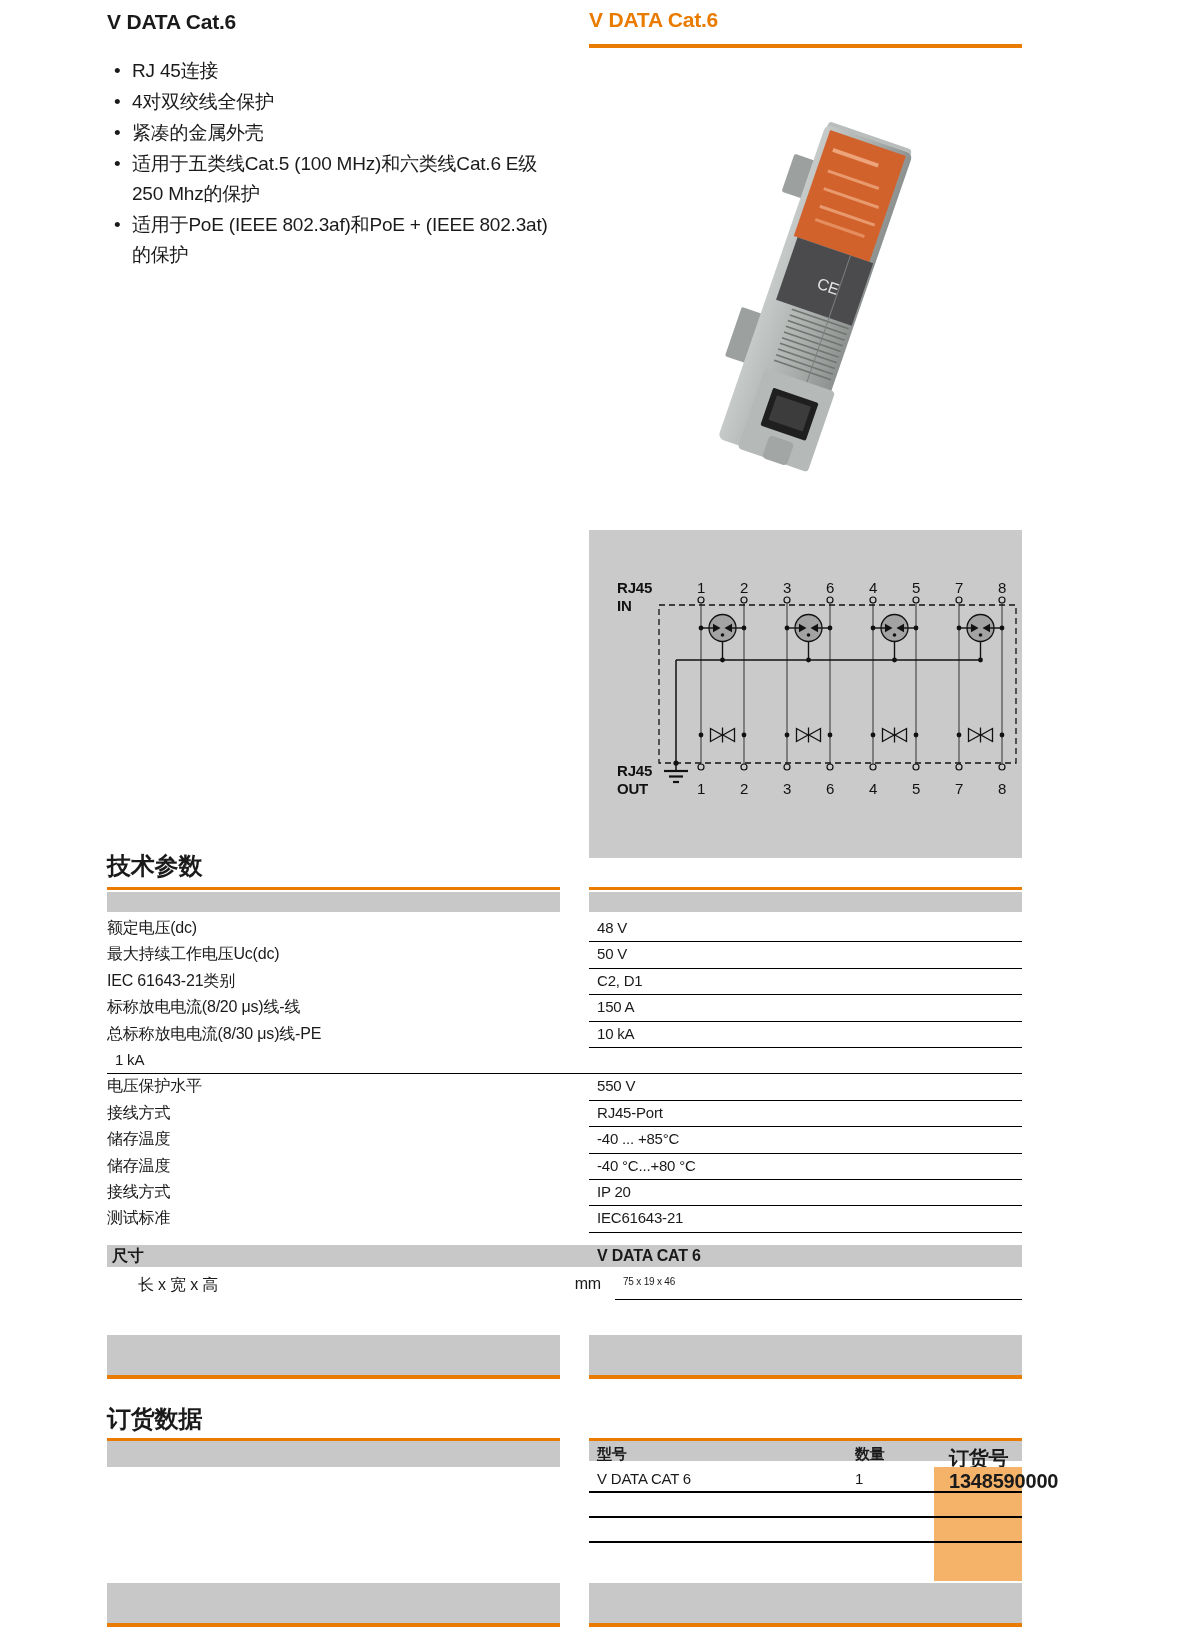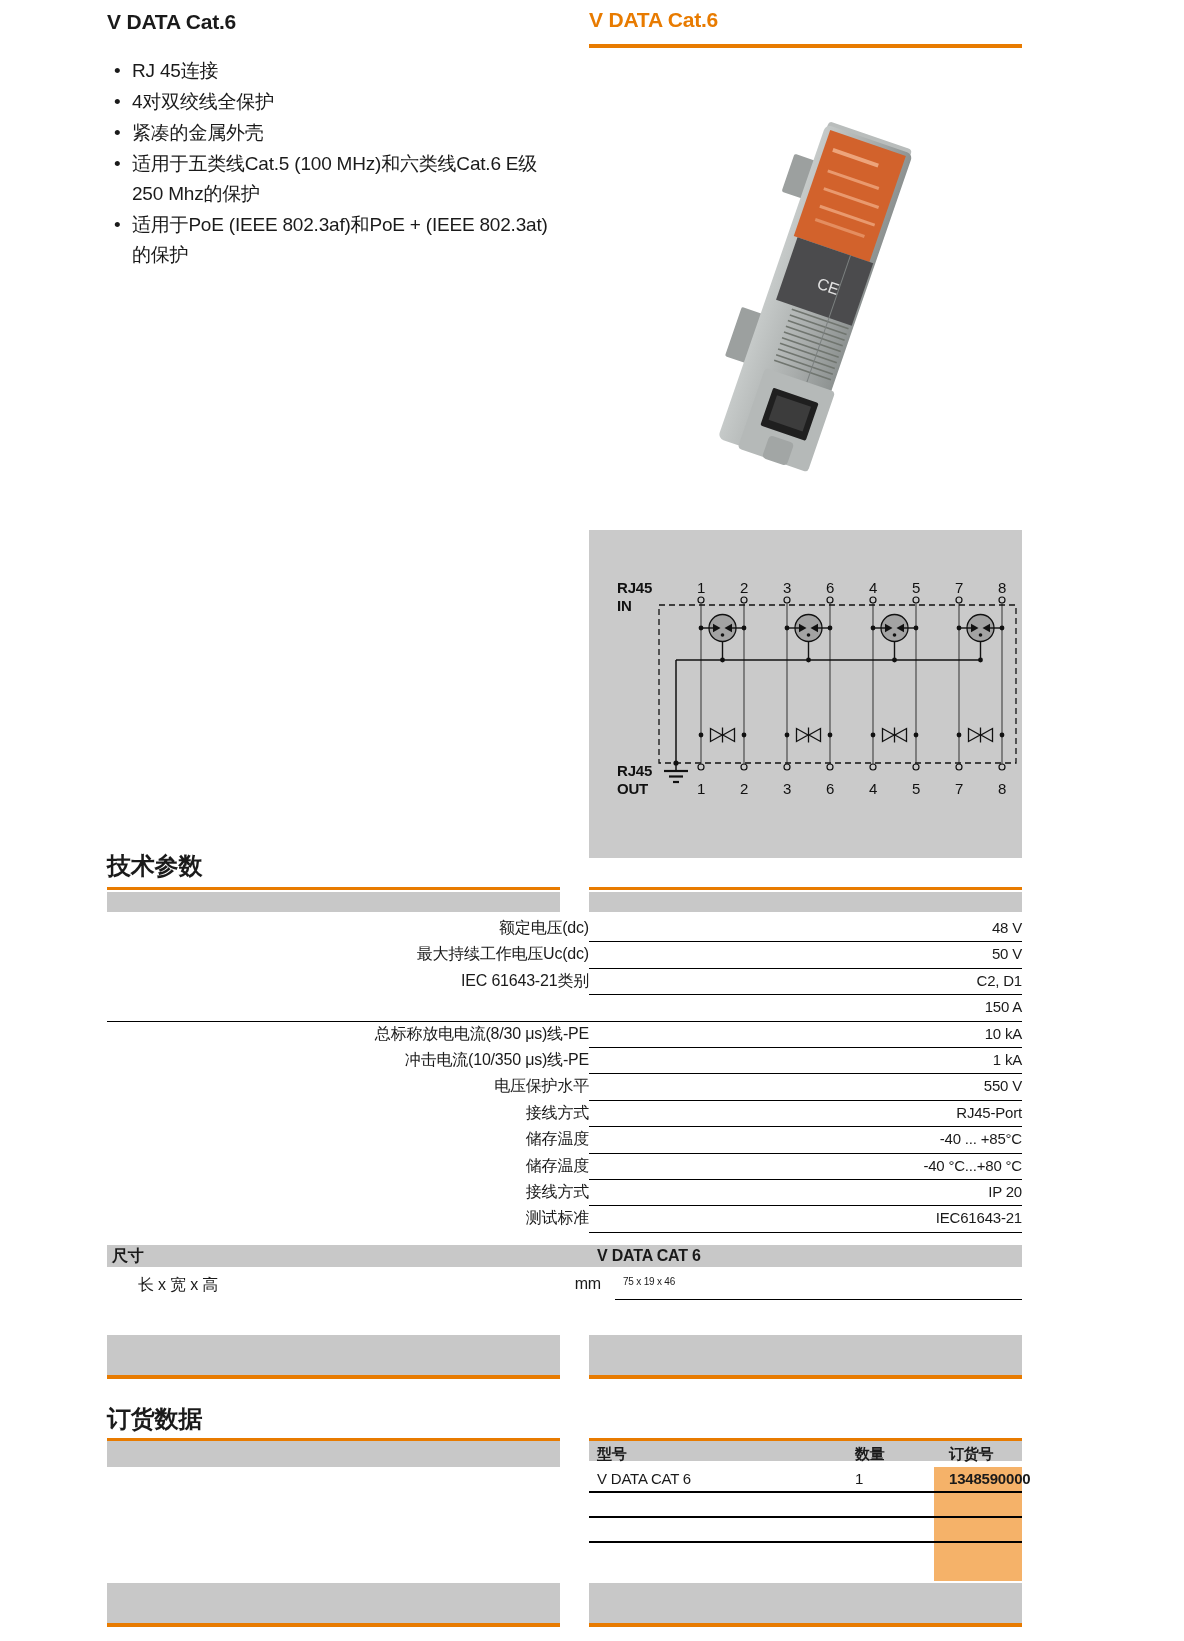--- a/index.html
+++ b/index.html
@@ -12,36 +12,36 @@
   .rule-thin{background:var(--orange);height:3px;}
   
   .features{left:110px;top:56px;width:448px;list-style:none;margin:0;padding:0;}
   .features li{position:relative;padding-left:22px;font-size:19px;line-height:30px;margin-bottom:1px;}
   .features li::before{content:"•";position:absolute;left:4px;top:0;font-size:19px;}
   
   .sec-h{font-size:24px;font-weight:bold;line-height:30px;}
   .graybar{background:var(--gray);}
   
   #tech-table{left:107px;top:916px;width:915px;}
-  .trow{display:flex;height:26.4px;text-align:right;}
+  .trow{display:flex;height:26.4px;}
   .trow .lbl{width:482px;font-size:16px;padding-top:2px;box-sizing:border-box;}
   .trow .val{flex:1;font-size:15px;padding:3px 0 0 8px;border-bottom:1.6px solid #000;box-sizing:border-box;}
   
   .dimbar{height:22px;font-size:16px;font-weight:bold;line-height:22px;background:var(--gray);box-sizing:border-box;}
   .dimrow{display:flex;font-size:16px;}
   
   .endbar{height:40px;background:var(--gray);border-bottom:4px solid var(--orange);}
   
   .ohead{display:flex;height:20px;background:var(--gray);font-size:16px;font-weight:bold;box-sizing:border-box;}
   .orow{display:flex;box-sizing:content-box;}
   .bline{border-bottom:2px solid #000;}
   .c-type{flex:1;font-size:15px;padding:3px 0 0 8px;box-sizing:border-box;}
   .c-qty{width:60px;font-size:15px;text-align:left;padding-top:3px;box-sizing:border-box;}
   .c-sp{width:19px;}
-  .c-order{width:88px;font-size:15px;padding:3px 0 0 15px;box-sizing:border-box;}
+  .c-order{width:88px;font-size:20px;padding:3px 0 0 15px;box-sizing:border-box;}
   .ord-bg{background:var(--lorange);font-weight:bold;}
   .ohead .c-type{padding-top:4px;}
   .ohead .c-qty{padding-top:4px;}
   .ohead .c-order{padding-top:4px;}
   svg text{font-family:"Liberation Sans",sans-serif;}
   :root{--orange:#E87B00;--lorange:#F5B269;--gray:#C8C8C8;}
 </style>
 </head>
 <body>
 
@@ -268,28 +268,28 @@
     </div>
   <div class="trow">
       <div class="lbl">最大持续工作电压Uc(dc)</div>
       <div class="val">50 V</div>
     </div>
   <div class="trow">
       <div class="lbl">IEC 61643-21类别</div>
       <div class="val">C2, D1</div>
     </div>
   <div class="trow">
+      <div class="lbl">标称放电电流(8/20 μs)线-线</div>
       <div class="val">150 A</div>
     </div>
   <div class="trow">
       <div class="lbl">总标称放电电流(8/30 μs)线-PE</div>
       <div class="val">10 kA</div>
     </div>
   <div class="trow">
-      <div class="lbl">冲击电流(10/350 μs)线-PE</div>
       <div class="val">1 kA</div>
     </div>
   <div class="trow">
       <div class="lbl">电压保护水平</div>
       <div class="val">550 V</div>
     </div>
   <div class="trow">
       <div class="lbl">接线方式</div>
       <div class="val">RJ45-Port</div>
     </div>

